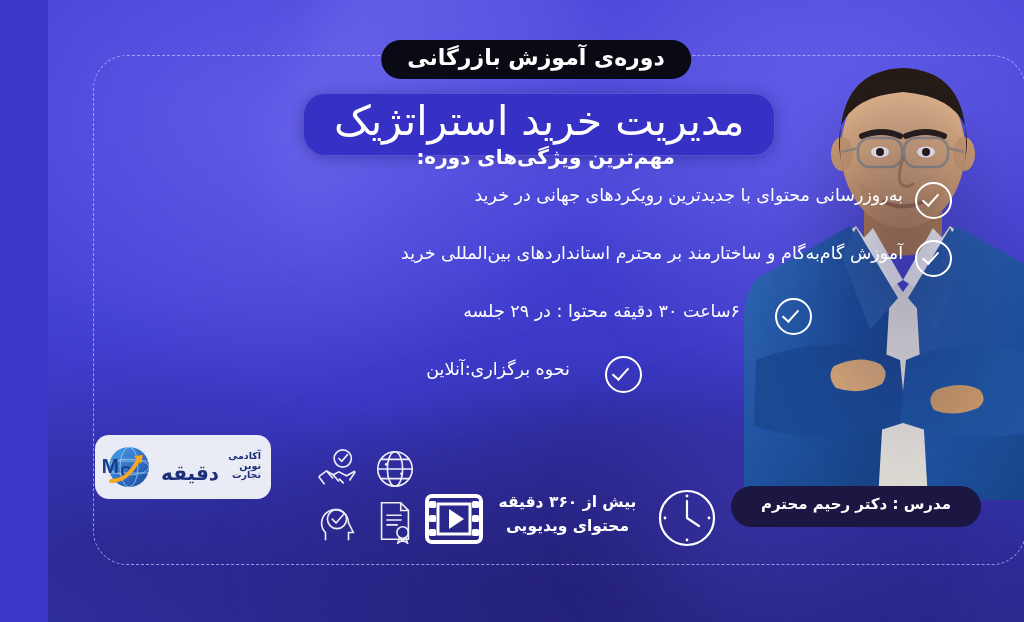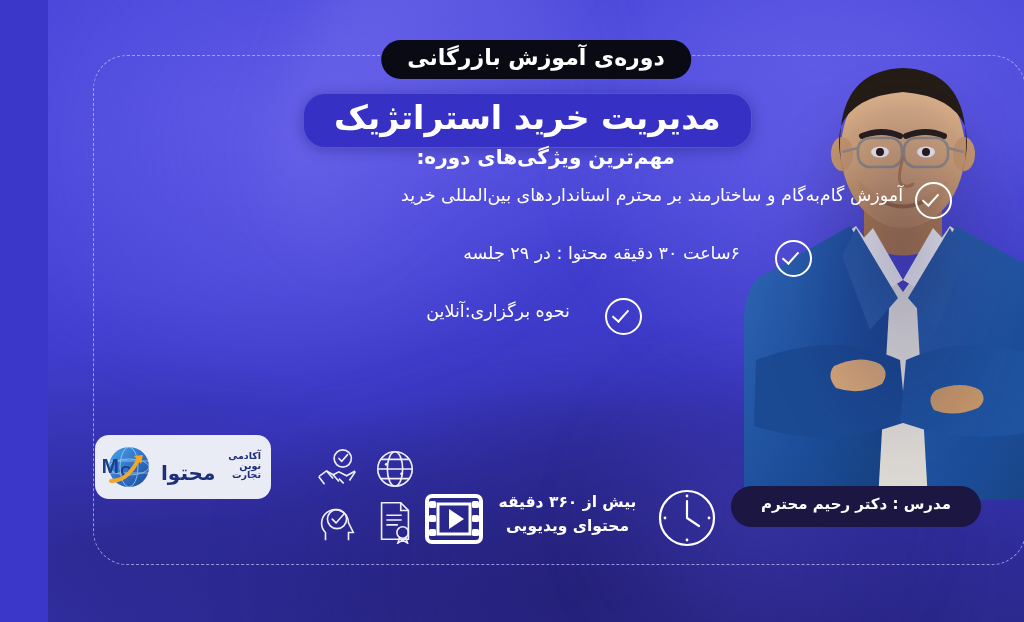--- a/index.html
+++ b/index.html
@@ -40,21 +40,21 @@
   .badge-top{
     position:absolute;left:50%;transform:translateX(-50%);top:40px;
     background:#0a0a14;color:#fff;border-radius:22px;
     padding:7px 26px 10px 26px;font-size:22px;font-weight:700;
     line-height:1;white-space:nowrap;letter-spacing:.2px;
   }
   .title-pill{
     position:absolute;left:255px;top:93px;
     background:#3730c4;border:1px solid rgba(150,144,255,.35);
     border-radius:22px;padding:7px 30px 13px 30px;
-    color:#fff;font-size:33px;font-weight:700;line-height:1;white-space:nowrap;
+    color:#fff;font-size:41px;font-weight:400;line-height:1;white-space:nowrap;
     box-shadow:0 2px 14px rgba(10,8,60,.30);
   }
   .subtitle{
     position:absolute;right:349px;top:145px;
     color:#ffffff;font-size:20px;font-weight:800;white-space:nowrap;
   }
 
   .features{position:absolute;right:72px;top:180px;width:616px;}
   .feature{
     display:flex;flex-direction:row;align-items:flex-start;
@@ -203,20 +203,24 @@
 
   <div class="badge-top">دوره‌ی آموزش بازرگانی</div>
 
   <div class="title-pill">مدیریت خرید استراتژیک</div>
 
   <div class="subtitle">مهم‌ترین ویژگی‌های دوره:</div>
 
   <div class="features">
 
 
+    <div class="feature">
+      <span class="check"></span>
+      <span class="txt">به‌روزرسانی محتوای با جدیدترین رویکردهای جهانی در خرید</span>
+    </div>
 
     <div class="feature">
       <span class="check"></span>
       <span class="txt">آموزش گام‌به‌گام و ساختارمند بر محترم استانداردهای بین‌المللی خرید</span>
     </div>
 
     <div class="feature short" style="margin-right:140px;">
       <span class="check"></span>
       <span class="txt">۶ساعت ۳۰ دقیقه محتوا : در ۲۹ جلسه</span>
     </div>
@@ -224,21 +228,21 @@
     <div class="feature short" style="margin-right:310px;">
       <span class="check"></span>
       <span class="txt">نحوه برگزاری:آنلاین</span>
     </div>
 
   </div>
 
   <div class="logo-card">
     <div class="logo-text">
       <span class="l1">آکادمی نوین تجارت</span>
-      <span class="l2">محتوا</span>
+      <span class="l2">دقیقه</span>
     </div>
     <svg class="logo-mark" viewBox="0 0 52 52">
       <defs>
         <linearGradient id="globeG" x1="0" y1="0" x2="1" y2="1">
           <stop offset="0%" stop-color="#4aa3e8"></stop>
           <stop offset="55%" stop-color="#2f6fc4"></stop>
           <stop offset="100%" stop-color="#1d4b9c"></stop>
         </linearGradient>
       </defs>
       <circle cx="26" cy="26" r="20" fill="url(#globeG)"></circle>

